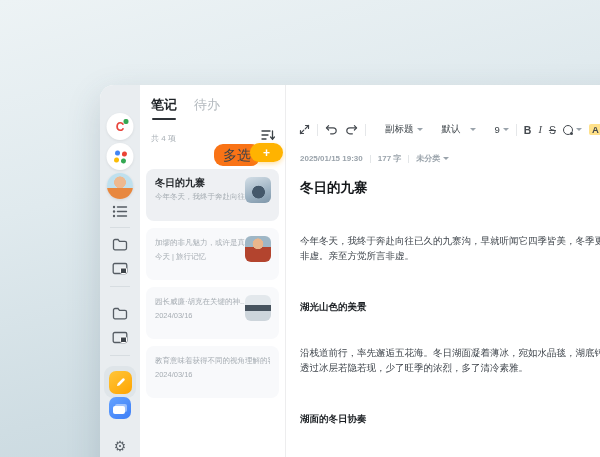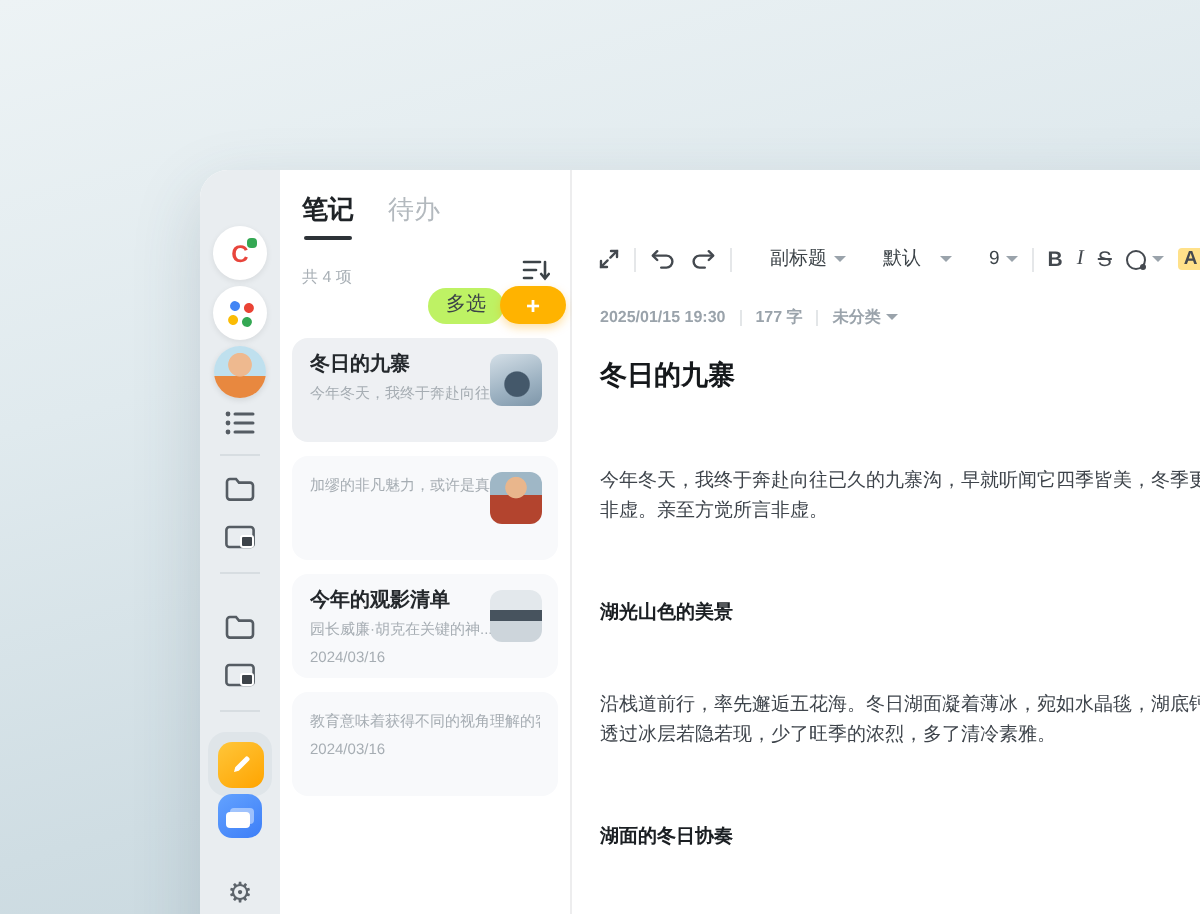--- a/index.html
+++ b/index.html
@@ -46,22 +46,22 @@
   .tab { font-size:13px; color:#b3b9be; cursor:default; }
   .tab.active { color:#1f2327; font-weight:bold; position:relative; }
   .tab.active::after { content:""; position:absolute; left:1px; right:1px; bottom:-6px; height:2px; background:#2d3237; border-radius:1px; }
   .list-head { position:absolute; top:42px; left:11px; display:flex; align-items:center; gap:4px; }
   .list-head .label { font-size:12px; font-weight:bold; color:#1f2327; }
   .caret { width:0; height:0; border-left:3.5px solid transparent; border-right:3.5px solid transparent;
     border-top:4px solid #3c4348; display:inline-block; }
   .caret.sm { border-left-width:3px; border-right-width:3px; border-top-width:3.5px; border-top-color:#9aa3ab; }
   .sort-btn { position:absolute; top:44px; right:10px; }
   .count-row { position:absolute; top:48px; left:11px; font-size:8px; color:#a9b0b6; }
-  .ms-btn { position:absolute; top:59px; left:74px; font-size:10px; color:#3c4348;
-    background:#bef264; border-radius:9px; padding:4px 9px; line-height:1; }
+  .ms-btn { position:absolute; top:59px; left:74px; font-size:14px; color:#3c4348;
+    background:#f97316; border-radius:9px; padding:4px 9px; line-height:1; }
   .add-btn { position:absolute; top:58px; left:110px; width:33px; height:19px; border-radius:10px;
     background:#ffb300; color:#fff; font-size:12px; font-weight:bold; display:flex; align-items:center;
     justify-content:center; line-height:1; box-shadow:0 2px 5px rgba(255,170,0,.35); }
   .cards { position:absolute; top:84px; left:6px; right:6px; }
   .card { position:relative; border-radius:8px; background:#f8f9fb; padding:7px 9px; margin-bottom:7px; height:52px; overflow:hidden; }
   .card.selected { background:#eef0f3; }
   .card .t { font-size:10px; font-weight:bold; color:#24282c; line-height:13px; white-space:nowrap; overflow:hidden; }
   .card .e { font-size:7.5px; color:#a6adb3; line-height:11px; margin-top:2px; white-space:nowrap; overflow:hidden; }
   .card .m { font-size:7.5px; color:#a6adb3; line-height:10px; margin-top:4px; white-space:nowrap; }
   .thumb { position:absolute; right:8px; top:8px; width:26px; height:26px; border-radius:6px; }
@@ -185,24 +185,24 @@
     <div class="add-btn">+</div>
 
     <div class="cards">
       <div class="card selected">
         <div class="t">冬日的九寨</div>
         <div class="e">今年冬天，我终于奔赴向往...</div>
         <div class="thumb thumb-snow"></div>
       </div>
       <div class="card">
         <div class="e">加缪的非凡魅力，或许是真...</div>
+        <div class="m">今天 | 旅行记忆</div>
         <div class="thumb thumb-portrait"></div>
       </div>
       <div class="card">
-        <div class="t">今年的观影清单</div>
         <div class="e">园长威廉·胡克在关键的神...</div>
         <div class="m">2024/03/16</div>
         <div class="thumb thumb-screen"></div>
       </div>
       <div class="card">
         <div class="e">教育意味着获得不同的视角理解的客...</div>
         <div class="m">2024/03/16</div>
       </div>
     </div>
   </div>

